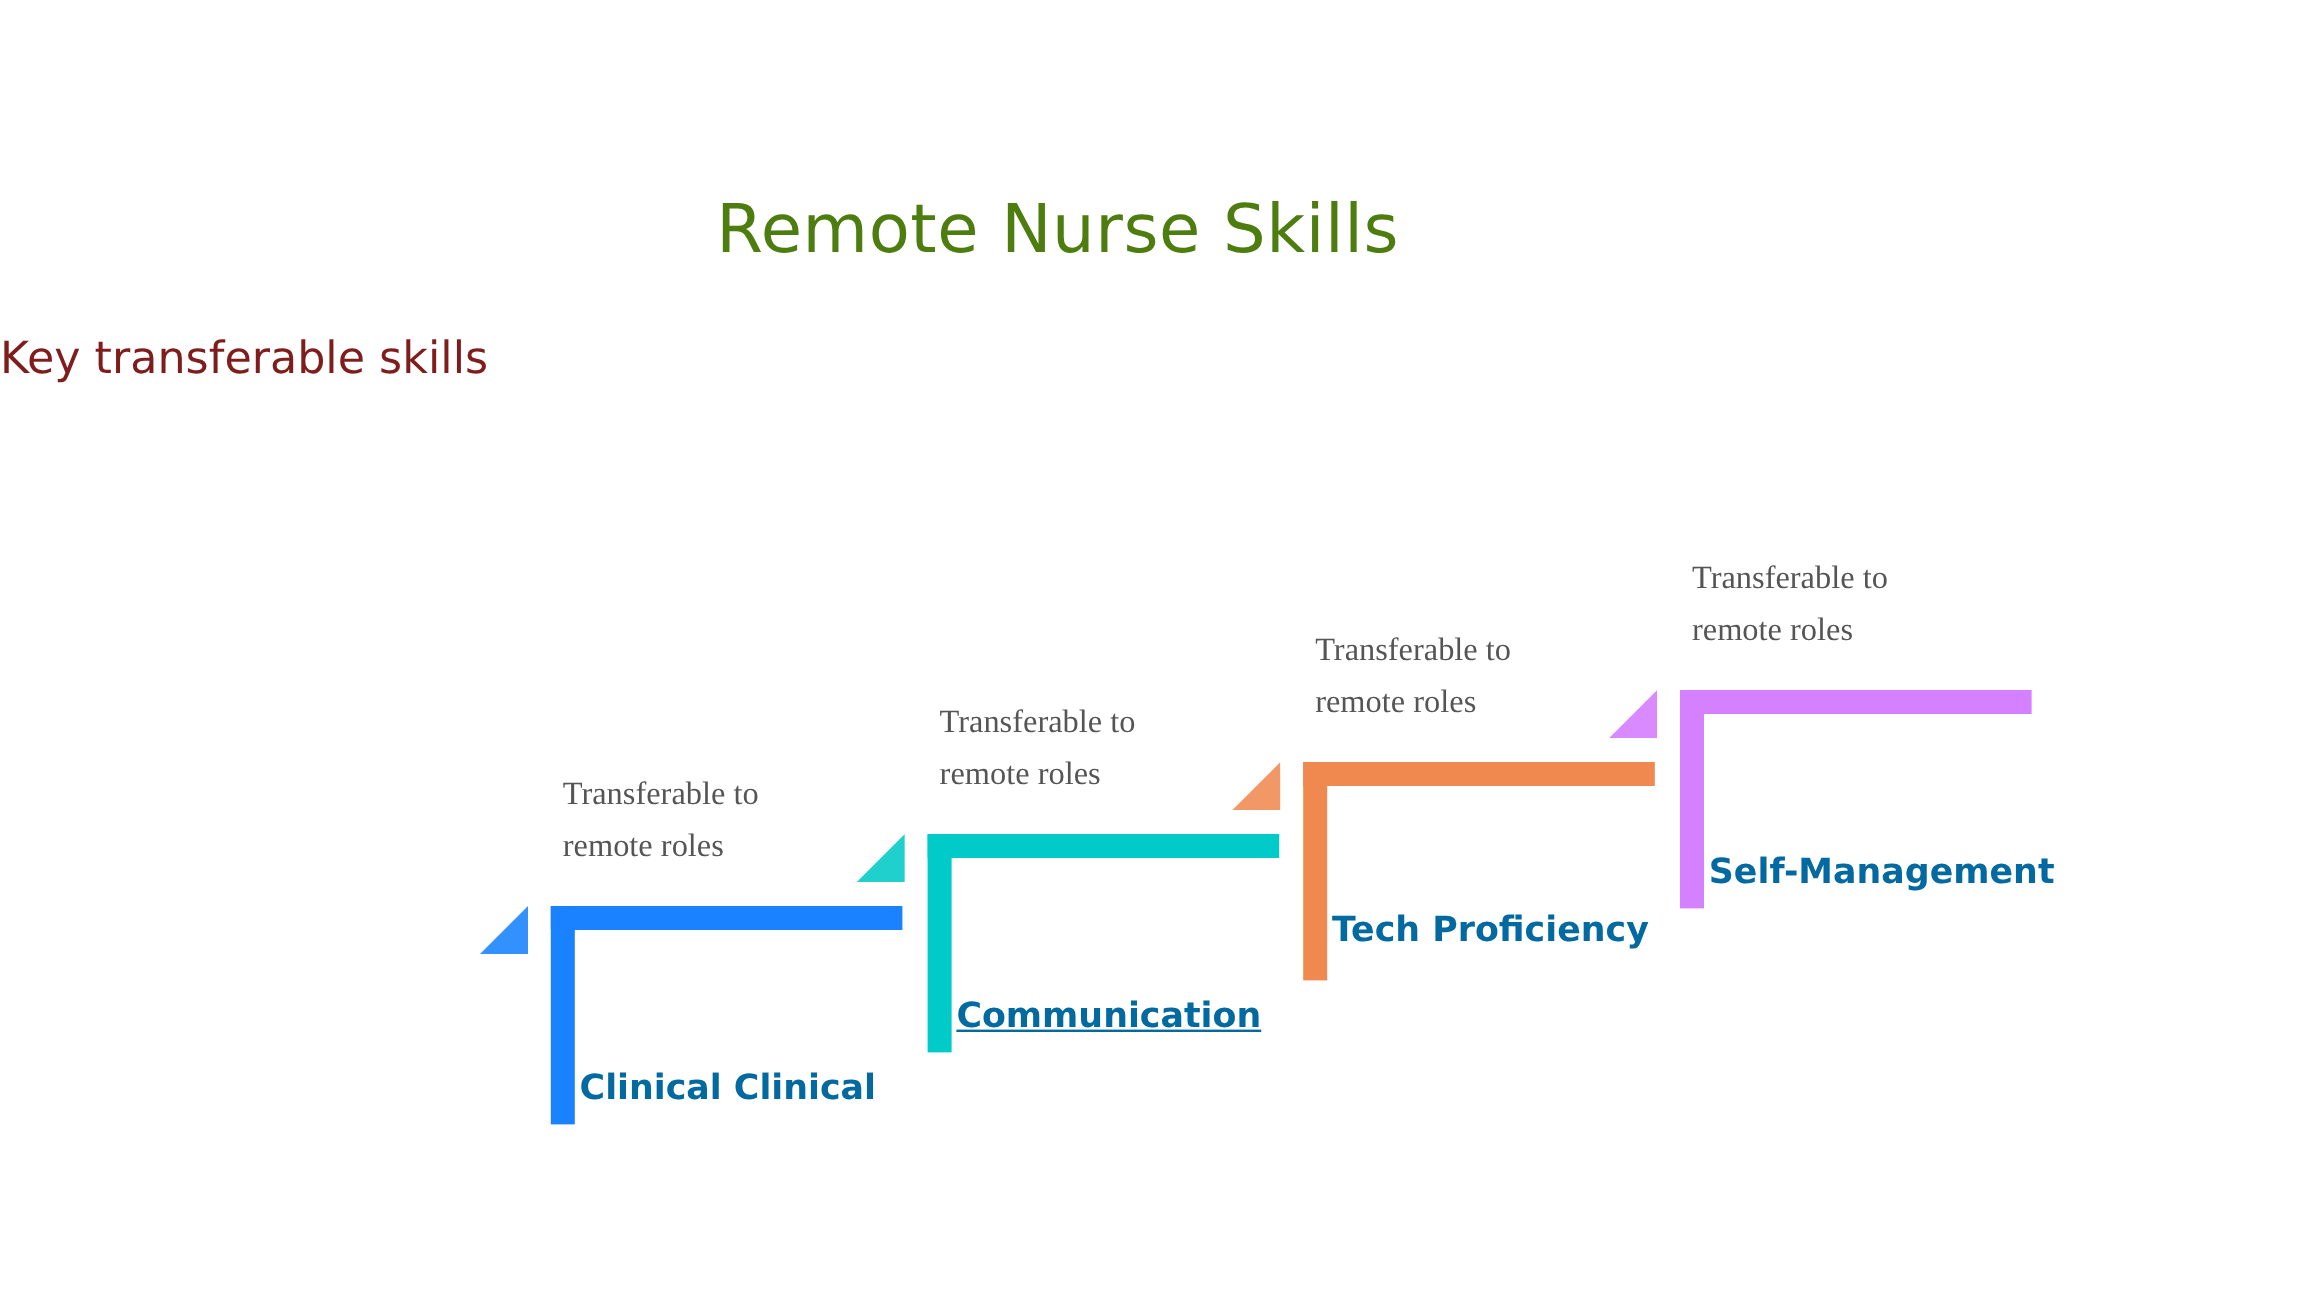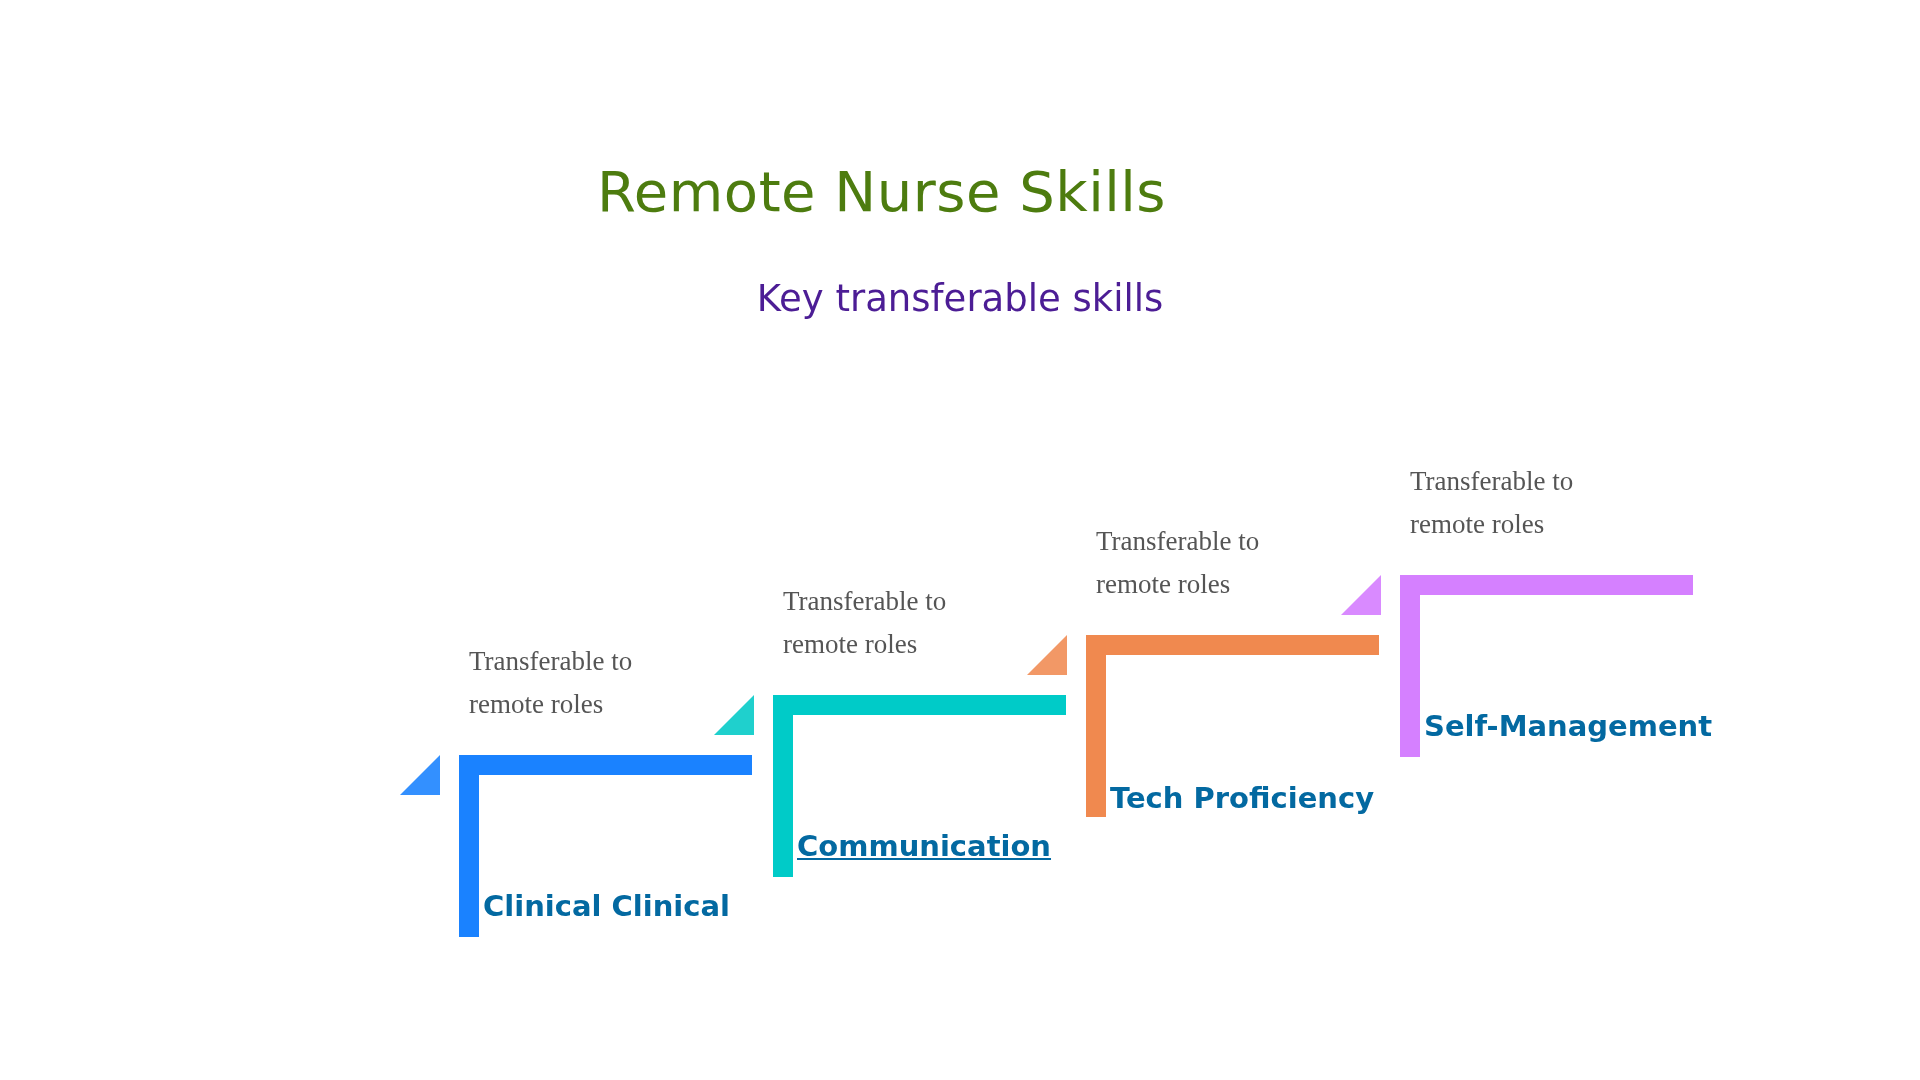--- a/index.html
+++ b/index.html
@@ -8,21 +8,21 @@
       background: #ffffff;
       font-family: "DejaVu Sans", "Liberation Sans", sans-serif;
     }
     .title {
       position: absolute; left: 0; width: 1763px; top: 157px;
       text-align: center; font-size: 56px; color: #4d7c0f; letter-spacing: 0.5px;
       line-height: 70px;
     }
     .subtitle {
       position: absolute; left: 0; width: 1920px; top: 275px;
-      text-align: center; font-size: 37px; color: #4c1d95;
+      text-align: left; font-size: 37px; color: #7f1d1d;
       line-height: 48px;
     }
     .step { position: absolute; width: 420px; height: 320px; }
     .step .tri {
       position: absolute; left: 0; width: 40px; height: 40px;
     }
     .step .hbar { position: absolute; left: 59px; width: 293px; height: 20px; }
     .step .vbar { position: absolute; left: 59px; width: 20px; height: 182px; }
     .step .label {
       position: absolute; left: 83px; font-weight: bold; font-size: 29px;
@@ -69,21 +69,21 @@
   <div class="step" style="left:1027px; top:500px;">
     <div class="desc" style="top:20px;">
       <div>Transferable to</div>
       <div>remote roles</div>
     </div>
     <svg class="tri" style="top:135px;" viewBox="0 0 40 40">
         <polygon points="0,40 40,0 40,40" fill="#f29866"></polygon>
       </svg>
     <div class="hbar" style="top:135px; background:#f0894f;"></div>
     <div class="vbar" style="top:135px; background:#f0894f;"></div>
-    <div class="label" style="top:280px;">Tech Proficiency</div>
+    <div class="label" style="top:256px;">Tech Proficiency</div>
   </div>
 
   <div class="step" style="left:1341px; top:440px;">
     <div class="desc" style="top:20px;">
       <div>Transferable to</div>
       <div>remote roles</div>
     </div>
     <svg class="tri" style="top:135px;" viewBox="0 0 40 40">
         <polygon points="0,40 40,0 40,40" fill="#d98aff"></polygon>
       </svg>

